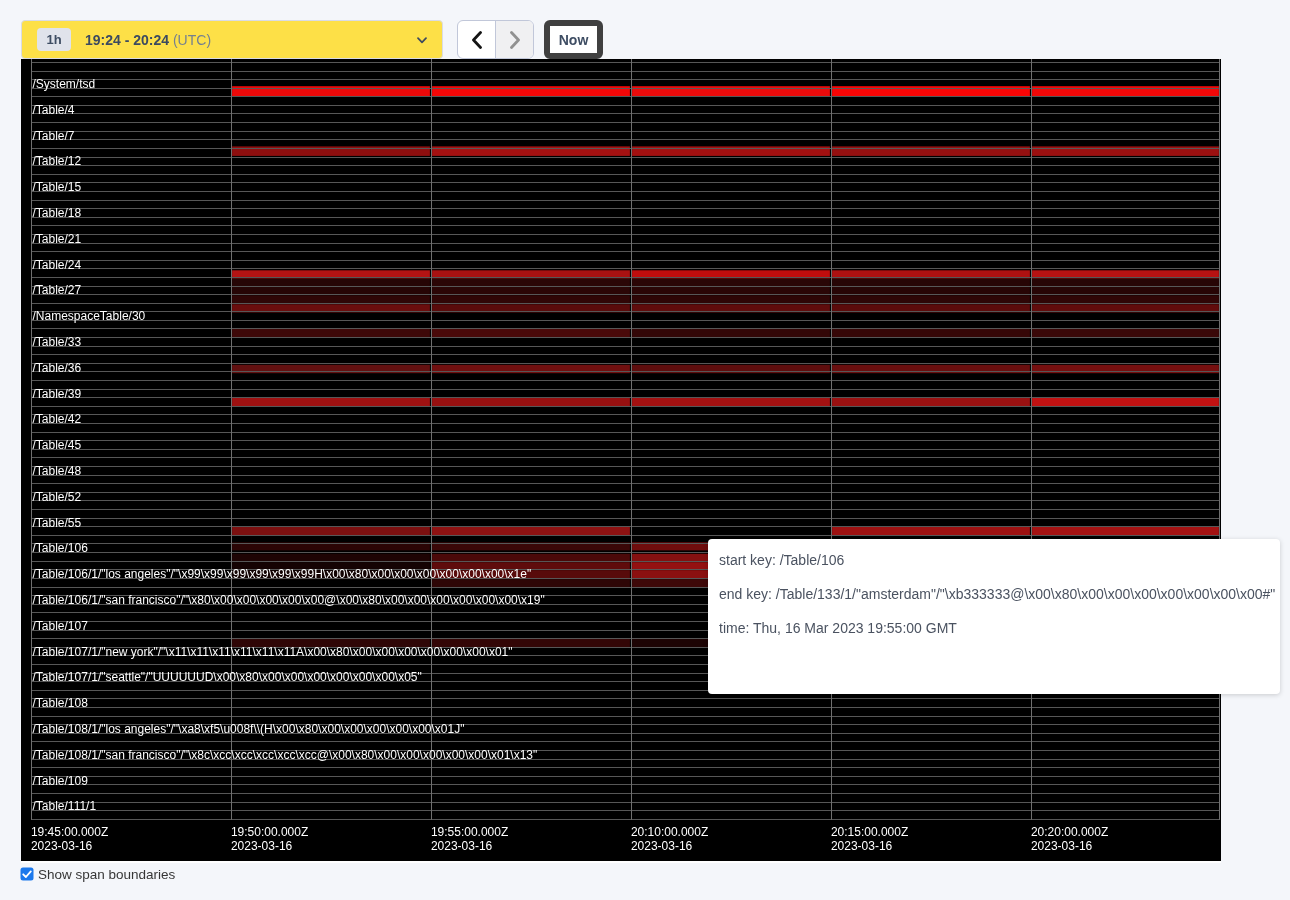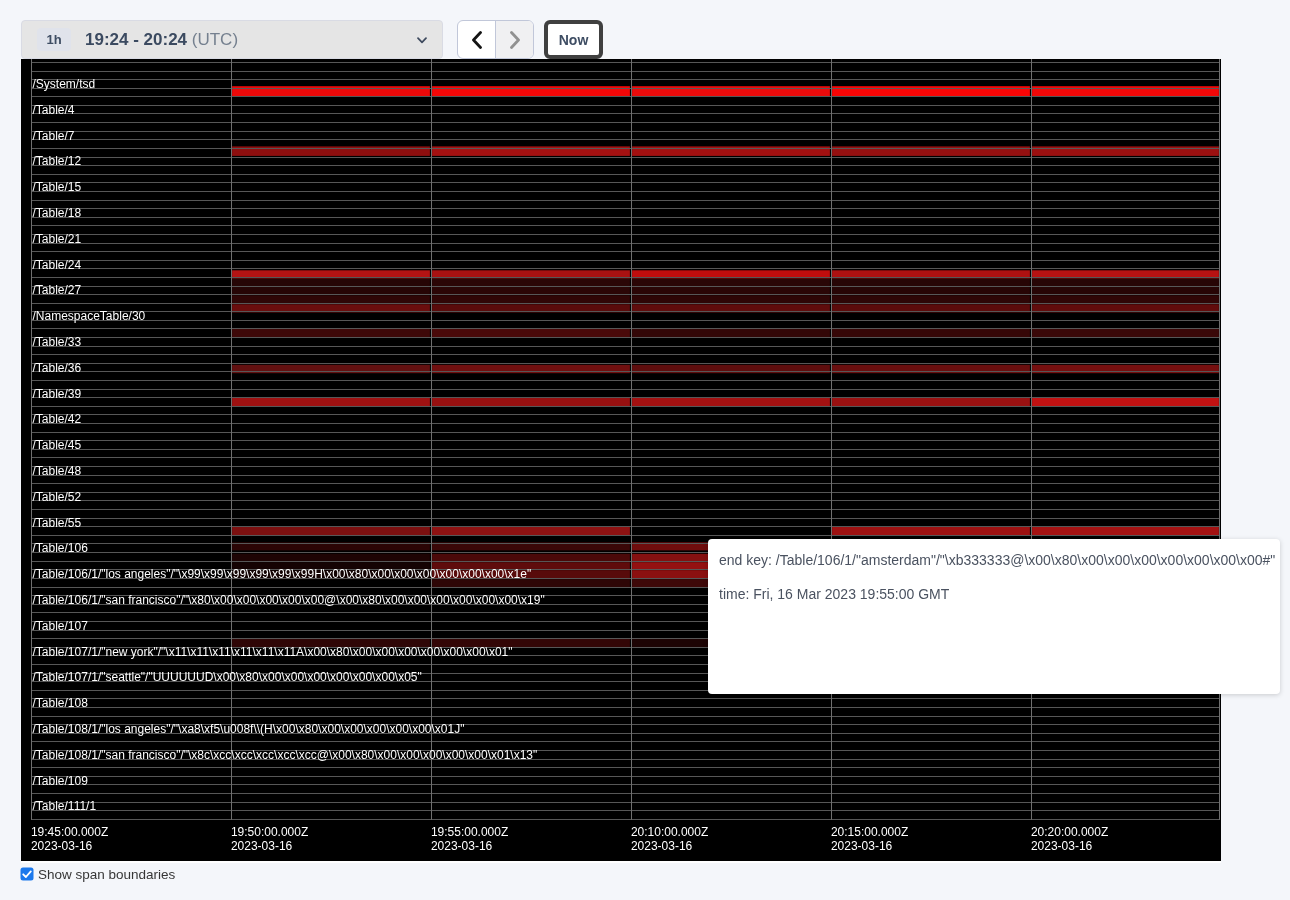--- a/index.html
+++ b/index.html
@@ -1,25 +1,25 @@
 <!DOCTYPE html>
 <html><head>
 <meta charset="utf-8">
 <style>
 * { margin:0; padding:0; box-sizing:border-box; }
 html,body { width:1290px; height:900px; background:#f4f6fa; font-family:"Liberation Sans",sans-serif; position:relative; overflow:hidden; }
-.dd { position:absolute; left:21px; top:20px; width:422px; height:39px; background:#e5e5e5; border:1px solid #d9dbe4; border-radius:4px; display:flex; align-items:center; }
+.dd { position:absolute; left:21px; top:20px; width:422px; height:39px; background:#fde047; border:1px solid #d9dbe4; border-radius:4px; display:flex; align-items:center; }
 .badge { margin-left:15px; width:34px; height:23px; background:#e0e3eb; border-radius:4px; display:flex; align-items:center; justify-content:center; font-size:13px; font-weight:bold; color:#3e4d63; }
-.ttl { margin-left:14px; font-size:17px; font-weight:bold; color:#3b4a60; }
+.ttl { margin-left:14px; font-size:14px; font-weight:bold; color:#3b4a60; }
 .utc { font-weight:normal; color:#75808f; }
 .ddcaret { position:absolute; right:15px; top:16px; }
 .grp { position:absolute; left:457px; top:20px; width:77px; height:39px; border:1px solid #c1c7d9; border-radius:6px; background:#fff; display:flex; overflow:hidden; }
 .grp .prev { width:38px; height:100%; display:flex; align-items:center; justify-content:center; border-right:1px solid #c1c7d9; }
 .grp .next { flex:1; background:#f0f0f2; display:flex; align-items:center; justify-content:center; }
-.now { position:absolute; left:544px; top:20px; width:59px; height:39px; background:#fff; border:4px solid #404040; border-radius:6px; display:flex; align-items:center; justify-content:center; font-size:14px; font-weight:bold; color:#3e4d63; }
+.now { position:absolute; left:544px; top:20px; width:59px; height:39px; background:#fff; border:6px solid #404040; border-radius:6px; display:flex; align-items:center; justify-content:center; font-size:14px; font-weight:bold; color:#3e4d63; }
 .canvas { position:absolute; left:21px; top:59px; }
 .hl { stroke:#575757; stroke-width:1; }
 .vl { stroke:#6f6f6f; stroke-width:1; }
 .lab text { font-family:"Liberation Sans",sans-serif; font-size:12px; fill:#fff; }
 .tim text { font-family:"Liberation Sans",sans-serif; font-size:12px; fill:#fff; }
 .tip { position:absolute; left:708px; top:539px; width:572px; height:155px; background:#fff; border-radius:4px; box-shadow:0 1px 5px rgba(0,0,0,0.18); padding:13px 0 0 11px; }
 .tip div { font-size:14px; color:#4a5260; height:34px; line-height:16px; }
 .cbrow { position:absolute; left:20px; top:867px; display:flex; align-items:flex-start; }
 .cbtxt { margin-left:4px; font-size:13.5px; color:#363636; }
 </style>
@@ -255,22 +255,23 @@
       <text x="409.9" y="791">2023-03-16</text>
       <text x="609.9" y="776.5">20:10:00.000Z</text>
       <text x="609.9" y="791">2023-03-16</text>
       <text x="809.9" y="776.5">20:15:00.000Z</text>
       <text x="809.9" y="791">2023-03-16</text>
       <text x="1009.9" y="776.5">20:20:00.000Z</text>
       <text x="1009.9" y="791">2023-03-16</text>
     </g>
 </svg>
 <div class="tip">
-  <div>end key: /Table/106/1/"amsterdam"/"\xb333333@\x00\x80\x00\x00\x00\x00\x00\x00\x00#"</div>
-  <div>time: Fri, 16 Mar 2023 19:55:00 GMT</div>
+  <div>start key: /Table/106</div>
+  <div>end key: /Table/133/1/"amsterdam"/"\xb333333@\x00\x80\x00\x00\x00\x00\x00\x00\x00#"</div>
+  <div>time: Thu, 16 Mar 2023 19:55:00 GMT</div>
 </div>
 <div style="position:absolute; left:21px; top:861px; width:1200px; height:1.5px; background:#fff;"></div>
 <div class="cbrow">
   <svg width="14" height="14" viewBox="0 0 14 14">
       <rect x="0.5" y="0.5" width="13" height="13" rx="2.5" fill="#1b78ec"></rect>
       <polyline points="3.2,7.3 5.9,10 10.8,4.4" fill="none" stroke="#fff" stroke-width="1.8" stroke-linecap="round" stroke-linejoin="round"></polyline>
     </svg>
   <span class="cbtxt">Show span boundaries</span>
 </div>
 

